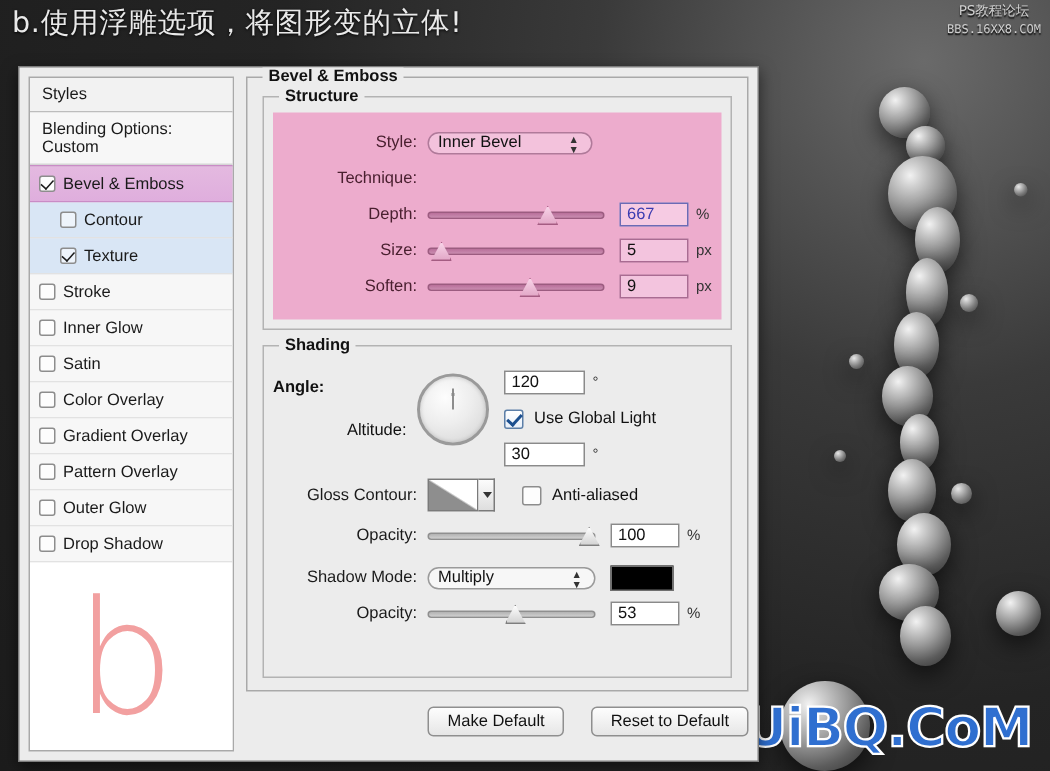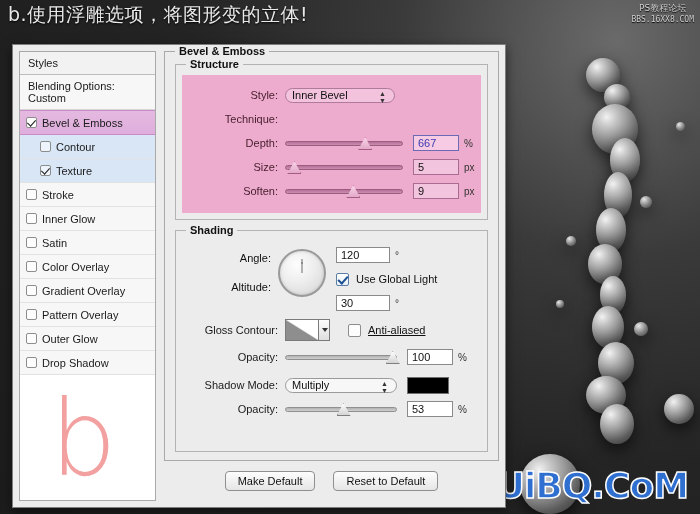--- a/index.html
+++ b/index.html
@@ -104,21 +104,21 @@
            border:solid #1b4f8f;border-width:0 2px 2px 0;transform:rotate(42deg);}
   .swatch{height:17px;border:1px solid #6f6f6f;box-sizing:border-box;}
   .gloss{width:34px;height:22px;border:1px solid #7a7a7a;background:#fff;position:relative;
          box-sizing:border-box;display:inline-block;vertical-align:middle;}
   .gloss .ramp{position:absolute;inset:0;background:linear-gradient(to top right,#8e8e8e 0%,#8e8e8e 48%,#ffffff 52%,#ffffff 100%);}
   .gloss-arrow{width:11px;height:22px;border:1px solid #7a7a7a;border-left:none;
          background:linear-gradient(#fcfcfc,#dedede);display:inline-block;vertical-align:middle;
          position:relative;box-sizing:border-box;}
   .gloss-arrow:after{content:"";position:absolute;left:3px;top:8px;border-left:3px solid transparent;
          border-right:3px solid transparent;border-top:4px solid #333;}
-  #footer{height:40px;display:flex;align-items:center;justify-content:center;gap:18px;}
+  #footer{height:40px;display:flex;align-items:center;justify-content:flex-end;gap:18px;}
   .btn{font-size:11px;font-family:"Liberation Sans",sans-serif;color:#111;
        background:linear-gradient(#fdfdfd,#e6e6e6);border:1px solid #8f8f8f;border-radius:4px;
        padding:3px 12px;cursor:default;}
 </style>
 </head>
 <body>
 
 <div id="photo">
   <div class="blob" style="left:586px;top:58px;width:34px;height:34px;"></div>
   <div class="blob" style="left:604px;top:84px;width:26px;height:26px;"></div>
@@ -260,21 +260,21 @@
           </div>
 
         </div>
       </div>
 
       <div class="subgroup" style="flex:1;padding-top:12px;">
         <div class="legend">Shading</div>
 
         <div style="display:flex;align-items:flex-start;">
           <div style="width:96px;flex:0 0 auto;">
-            <div class="row" style="justify-content:flex-end;padding-right:7px;height:30px;">
+            <div class="row" style="justify-content:flex-start;padding-right:7px;height:30px;font-weight:bold;">
               <span>Angle:</span>
             </div>
             <div class="row" style="justify-content:flex-end;padding-right:7px;height:28px;">
               <span>Altitude:</span>
             </div>
           </div>
 
           <div style="flex:0 0 auto;padding-top:6px;">
             <div class="dial">
               <span class="needle"></span>
@@ -298,21 +298,21 @@
           </div>
         </div>
 
         <div class="row" style="height:30px;">
           <span class="lbl">Gloss Contour:</span>
           <span class="gloss">
               <span class="ramp"></span>
             </span>
             <span class="gloss-arrow"></span>
           <span class="chk" style="margin-left:18px;width:13px;height:13px;"></span>
-          <span style="margin-left:7px;text-decoration:underline;">Anti-aliased</span>
+          <span style="margin-left:7px;">Anti-aliased</span>
         </div>
 
 
         <div class="row">
           <span class="lbl">Opacity:</span>
           <span class="slider" style="width:112px;">
             <span class="track"></span>
             <span class="thumb" style="left:90%;"></span>
           </span>
           <span class="numbox" style="width:46px;margin-left:10px;">100</span>

